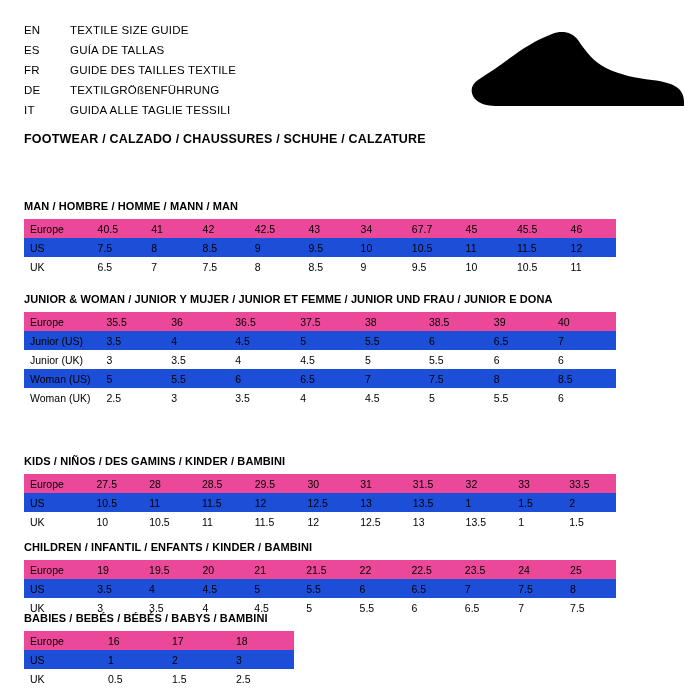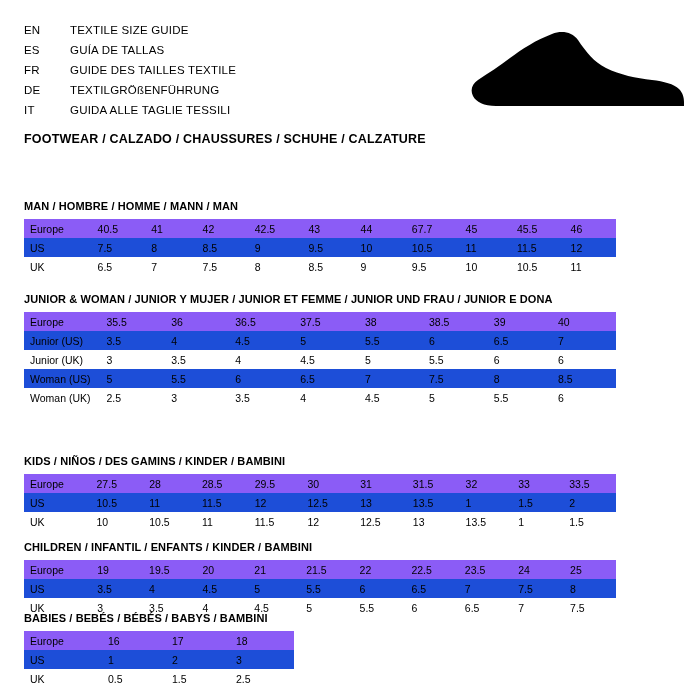--- a/index.html
+++ b/index.html
@@ -76,21 +76,21 @@
     font-size: 10.5px;
     table-layout: fixed;
   }
   table.size-table td {
     height: 19px;
     padding: 0 0 0 6px;
     vertical-align: middle;
     white-space: nowrap;
   }
   tr.head-row td {
-    background: #8b5cf6;
+    background: #ec4899;
   }
   tr.alt-row td {
     background: #1d4ed8;
   }
   td.rowlabel {
     width: 72px;
   }
   .t-man td:not(.rowlabel)      { width: 58px; }
   .t-junior td:not(.rowlabel)   { width: 65px; }
   .t-kids td:not(.rowlabel)     { width: 58px; }
@@ -146,21 +146,21 @@
     <div class="section-title">MAN / HOMBRE / HOMME / MANN / MAN</div>
     <table class="size-table t-man">
       <tbody>
           <tr class="head-row">
         <td class="rowlabel">Europe</td>
         <td>40.5</td>
         <td>41</td>
         <td>42</td>
         <td>42.5</td>
         <td>43</td>
-        <td>44</td>
+        <td>34</td>
         <td>67.7</td>
         <td>45</td>
         <td>45.5</td>
         <td>46</td>
       </tr>
       <tr class="alt-row">
         <td class="rowlabel">US</td>
         <td>7.5</td>
         <td>8</td>
         <td>8.5</td>

